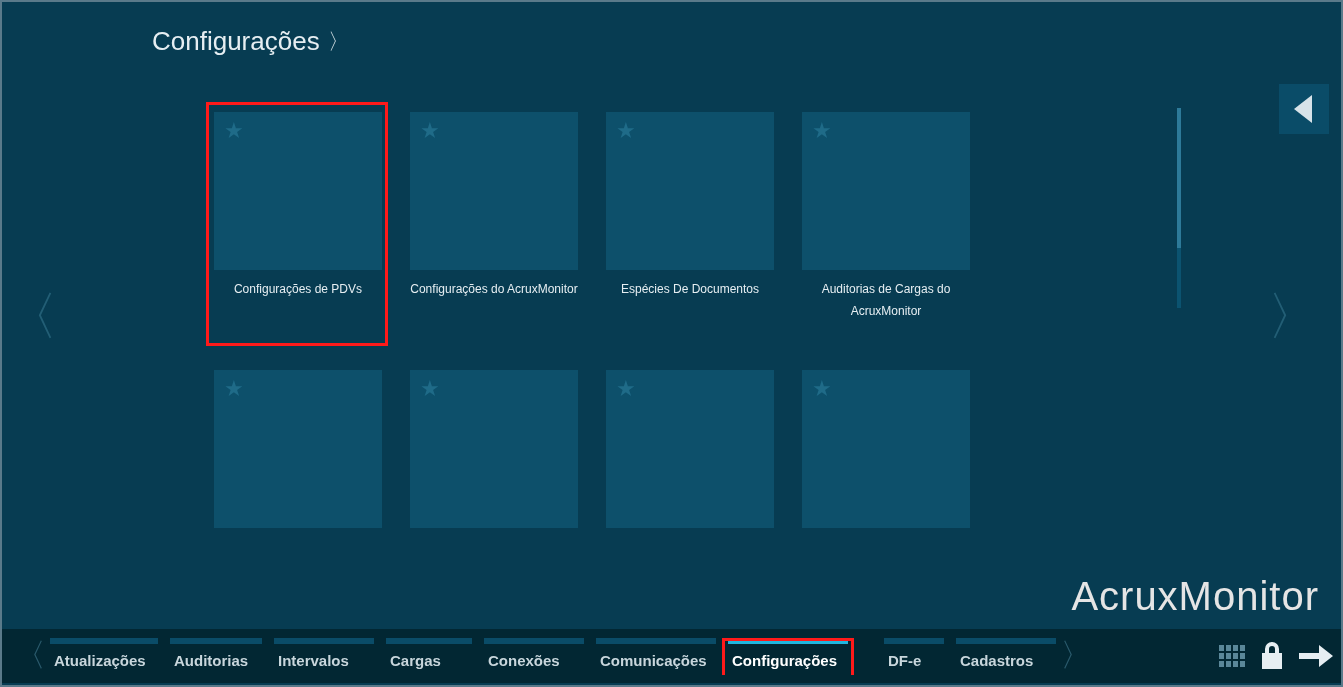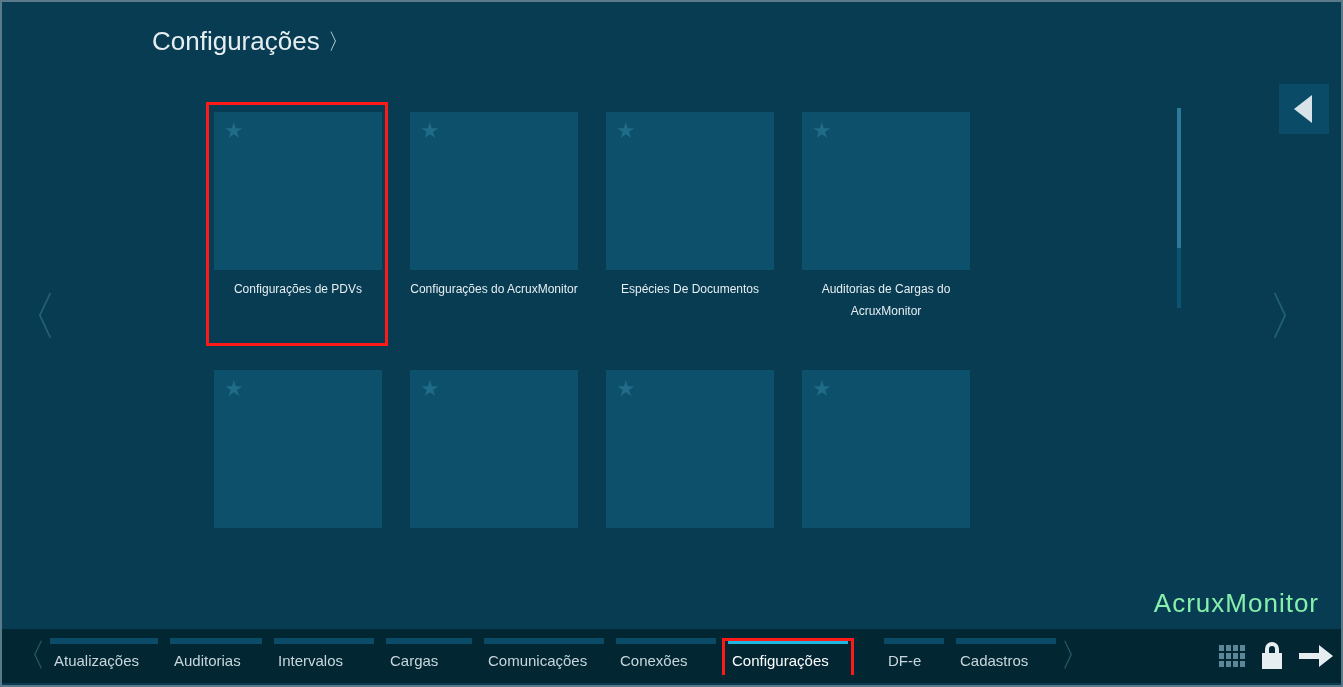--- a/index.html
+++ b/index.html
@@ -87,38 +87,38 @@
     width: 4px; height: 200px;
     background: #0b5370;
   }
   .vscroll .thumb {
     width: 4px; height: 140px; background: #2d7a99;
   }
   
   .brand {
     position: absolute;
     right: 22px; bottom: 66px;
-    font-size: 26px;
-    color: #86efac;
+    font-size: 40px;
+    color: #e5e5e5;
     letter-spacing: 1px;
   }
   
   .bottombar {
     position: absolute;
     left: 0; right: 0; bottom: 2px;
     height: 54px;
     background: #022733;
     display: flex; align-items: center;
     padding: 0 8px;
   }
   .bnav-arrow {
     color: #2a5a6c; font-size: 32px; padding: 0 4px; cursor: pointer; user-select:none;
   }
   .tabs {
-    display: flex; gap: 12px; overflow: hidden; flex: 0 0 auto;
+    display: flex; gap: 12px; overflow: hidden; flex: 0 0 auto; font-weight: bold;
   }
   .tab {
     min-width: 90px;
     padding: 8px 4px 6px 4px;
     color: #c8d6dc;
     font-size: 15px;
     border-top: 6px solid #0a4c68;
     cursor: pointer;
     position: relative;
     white-space: nowrap;
@@ -222,22 +222,22 @@
 
 <div class="brand">AcruxMonitor</div>
 
 <div class="bottombar">
   <div class="bnav-arrow">〈</div>
   <div class="tabs" id="tabs">
       <div class="tab" style="min-width: 108px;">Atualizações</div>
       <div class="tab" style="min-width: 92px;">Auditorias</div>
       <div class="tab" style="min-width: 100px;">Intervalos</div>
       <div class="tab" style="min-width: 86px;">Cargas</div>
+      <div class="tab" style="min-width: 100px;">Conexões</div>
       <div class="tab" style="min-width: 120px;">Comunicações</div>
-      <div class="tab" style="min-width: 100px;">Conexões</div>
       <div class="tab active highlighted" style="min-width: 120px;">Configurações</div>
       <div class="tab" style="min-width: 60px; margin-left: 24px;">DF-e</div>
       <div class="tab" style="min-width: 100px;">Cadastros</div>
     </div>
   <div class="bnav-arrow">〉</div>
   <div class="bottom-right">
     <div class="grid-icon">
       <span></span>
         <span></span>
         <span></span>

